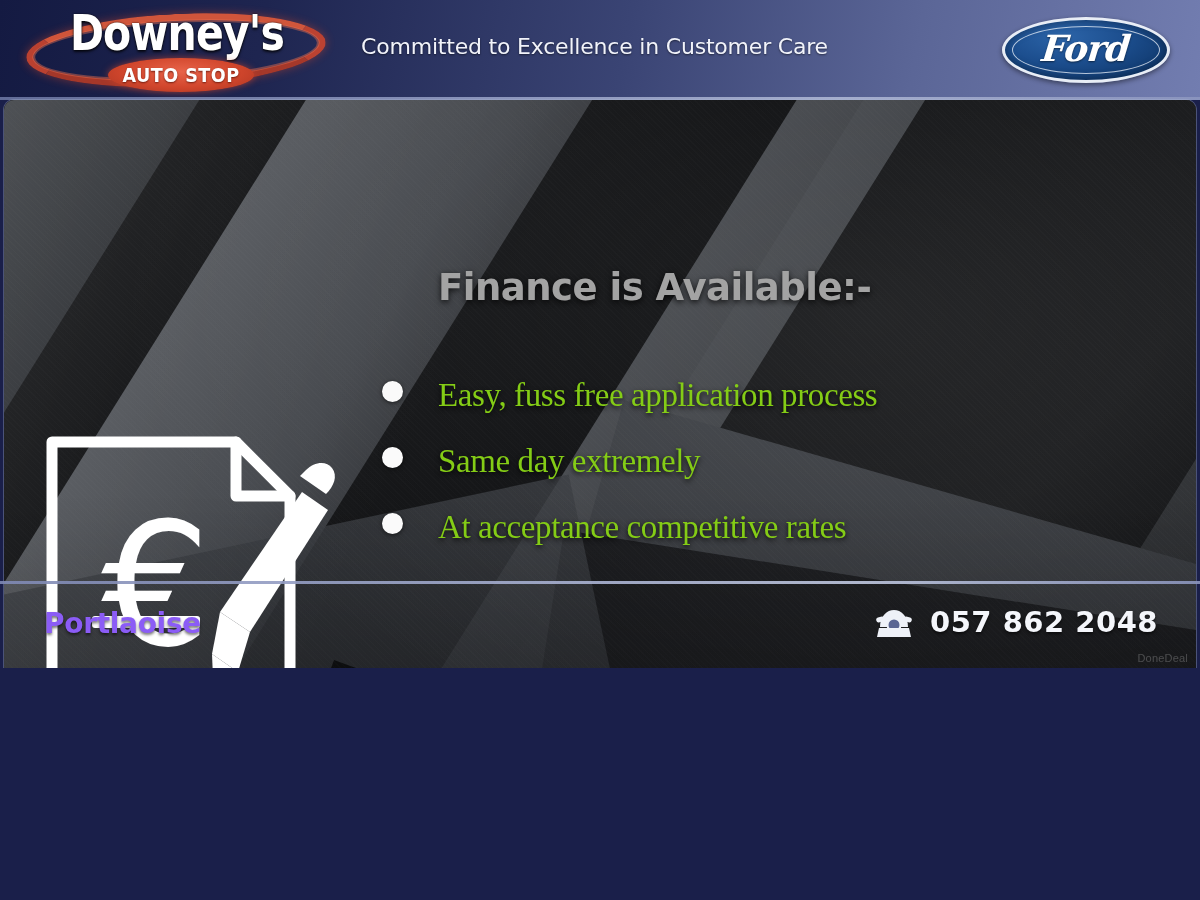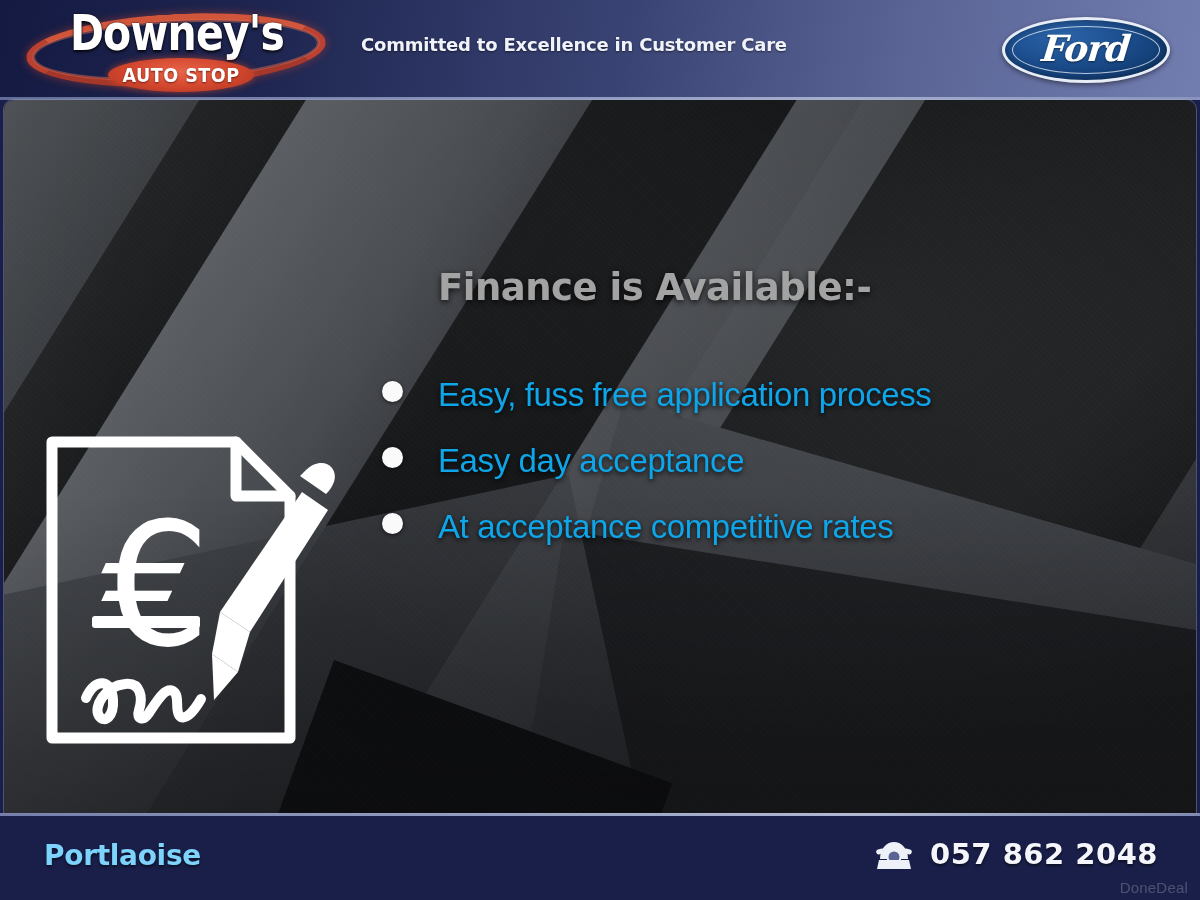--- a/index.html
+++ b/index.html
@@ -2,21 +2,21 @@
 <html><head>
 <meta charset="utf-8">
 <title>Downey's Auto Stop — Finance is Available</title>
 <style>
   * { margin:0; padding:0; box-sizing:border-box; }
   html, body {
     width:1200px; height:900px;
     font-family:"Liberation Sans", sans-serif;
     background:#1a1f4a; overflow:hidden;
   }
-  .stage { position:relative; width:1200px; height:900px; overflow:hidden; }
+  .stage { position:relative; width:1200px; height:668px; overflow:hidden; }
 
   
   .header {
     position:absolute; left:0; top:0; width:1200px; height:100px;
     background:linear-gradient(100deg,#141a42 0%,#1e2550 22%,#3a4474 52%,#5b6697 76%,#727db0 100%);
     overflow:hidden;
   }
   .header::after {
     content:""; position:absolute; left:0; bottom:0; width:100%; height:3px;
     background:linear-gradient(90deg,#6f7aa6,#9aa4c9 40%,#b3bcd8 70%,#8d97c0);
@@ -61,21 +61,21 @@
     line-height:34px; text-align:center;
     font-family:"DejaVu Sans", sans-serif;
     font-weight:bold; font-size:20px; letter-spacing:.5px;
     color:#ffffff; transform:scaleX(.88);
     text-shadow:0 1px 2px rgba(90,20,10,.8);
   }
 
   .tagline {
     position:absolute; left:361px; top:34px;
     font-family:"DejaVu Sans", sans-serif;
-    font-size:18px; font-weight:bold; letter-spacing:-.2px;
+    font-size:22px; font-weight:normal; letter-spacing:-.2px;
     color:#f1f3fa;
     text-shadow:0 1px 2px rgba(0,0,0,.5);
   }
 
   
   .ford {
     position:absolute; right:30px; top:17px; width:168px; height:66px;
   }
   .ford-oval {
     position:absolute; inset:0;
@@ -174,60 +174,60 @@
   }
   .bullets { position:absolute; left:378px; top:262px; width:790px; }
   .bullet { position:relative; height:66px; }
   .dot {
     position:absolute; left:0; top:19px; width:21px; height:21px;
     border-radius:50%; background:#fafafa;
     box-shadow:0 1px 4px rgba(0,0,0,.6);
   }
   .btext {
     position:absolute; left:56px; top:0; line-height:66px;
-    font-family:Liberation Sans, sans-serif;
+    font-family:Liberation Serif, serif;
     font-size:33px; font-weight:400; letter-spacing:-.4px;
-    color:#0ea5e9;
+    color:#84cc16;
     text-shadow:0 2px 5px rgba(0,0,0,.85);
     white-space:nowrap;
   }
 
   
   .footer {
     position:absolute; left:0; bottom:0; width:1200px; height:87px;
     background:linear-gradient(100deg,#151b43 0%,#1d2450 20%,#343e6d 48%,#5762944 0%,#5a6593 74%,#7580ae 100%);
     overflow:hidden;
   }
   .footer::before {
     content:""; position:absolute; left:0; top:0; width:100%; height:3px;
     background:linear-gradient(90deg,#7f89b4,#a6afd0 45%,#c0c8e0 72%,#8b95bd);
     opacity:.9;
   }
   .location {
     position:absolute; left:44px; top:26px;
     font-family:"DejaVu Sans", sans-serif;
     font-size:28px; font-weight:bold; letter-spacing:-.3px;
-    color:#7dd3fc;
+    color:#8b5cf6;
     text-shadow:0 2px 3px rgba(0,0,0,.55);
   }
   .phone-wrap {
     position:absolute; right:42px; top:24px;
     display:flex; align-items:center; gap:16px;
   }
   .phone-icon { width:40px; height:34px; }
   .phone-num {
     font-family:"DejaVu Sans", sans-serif;
     font-size:29px; font-weight:bold; letter-spacing:.5px;
     color:#f4f6fb;
     text-shadow:0 2px 3px rgba(0,0,0,.55);
   }
   .watermark {
     position:absolute; right:12px; bottom:4px;
     font-family:"Liberation Sans", sans-serif;
-    font-size:15px; color:rgba(255,255,255,.22);
+    font-size:11px; color:rgba(255,255,255,.22);
     letter-spacing:.2px;
   }
 </style>
 </head>
 <body>
 
 <div class="stage">
 
   <div class="header">
 
@@ -289,21 +289,21 @@
 
     <div class="headline">Finance is Available:-</div>
 
     <div class="bullets">
       <div class="bullet">
         <span class="dot"></span>
         <span class="btext">Easy, fuss free application process</span>
       </div>
       <div class="bullet">
         <span class="dot"></span>
-        <span class="btext">Easy day acceptance</span>
+        <span class="btext">Same day extremely</span>
       </div>
       <div class="bullet">
         <span class="dot"></span>
         <span class="btext">At acceptance competitive rates</span>
       </div>
     </div>
   </div>
 
   <div class="footer">
     <div class="location">Portlaoise</div>

